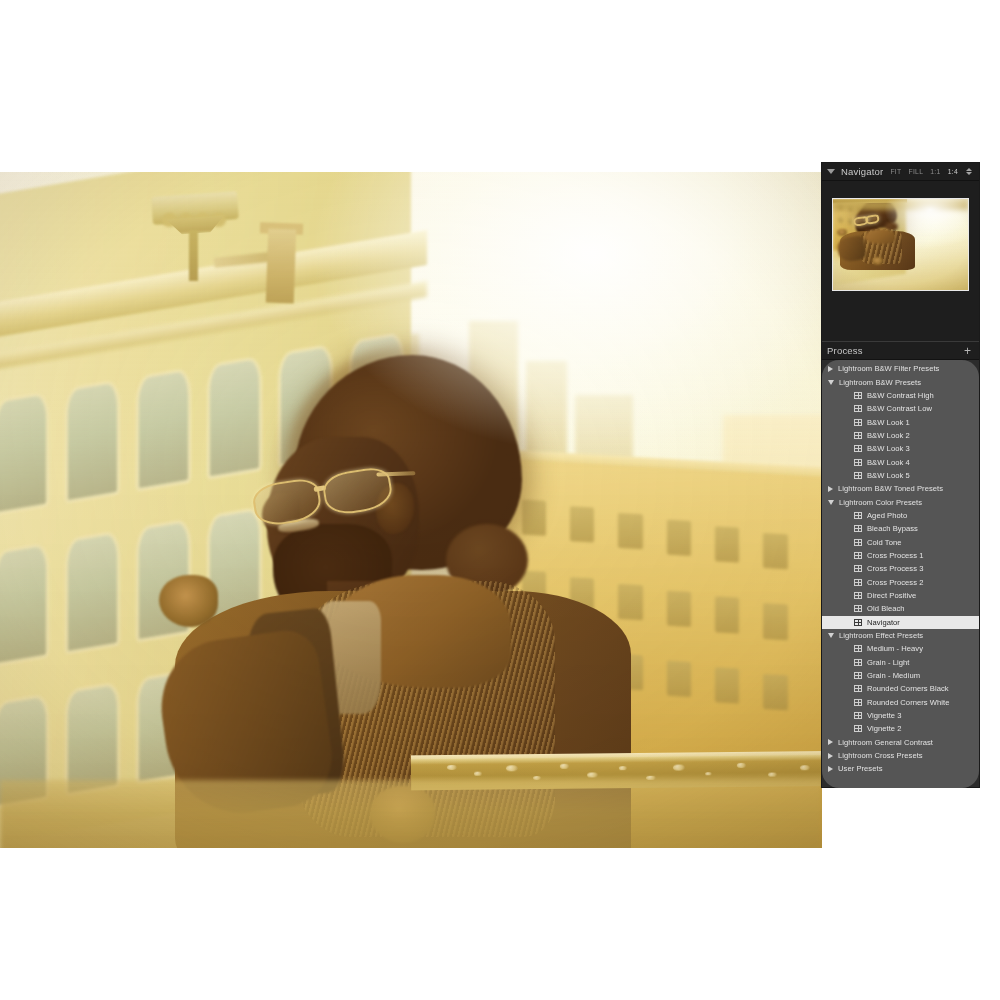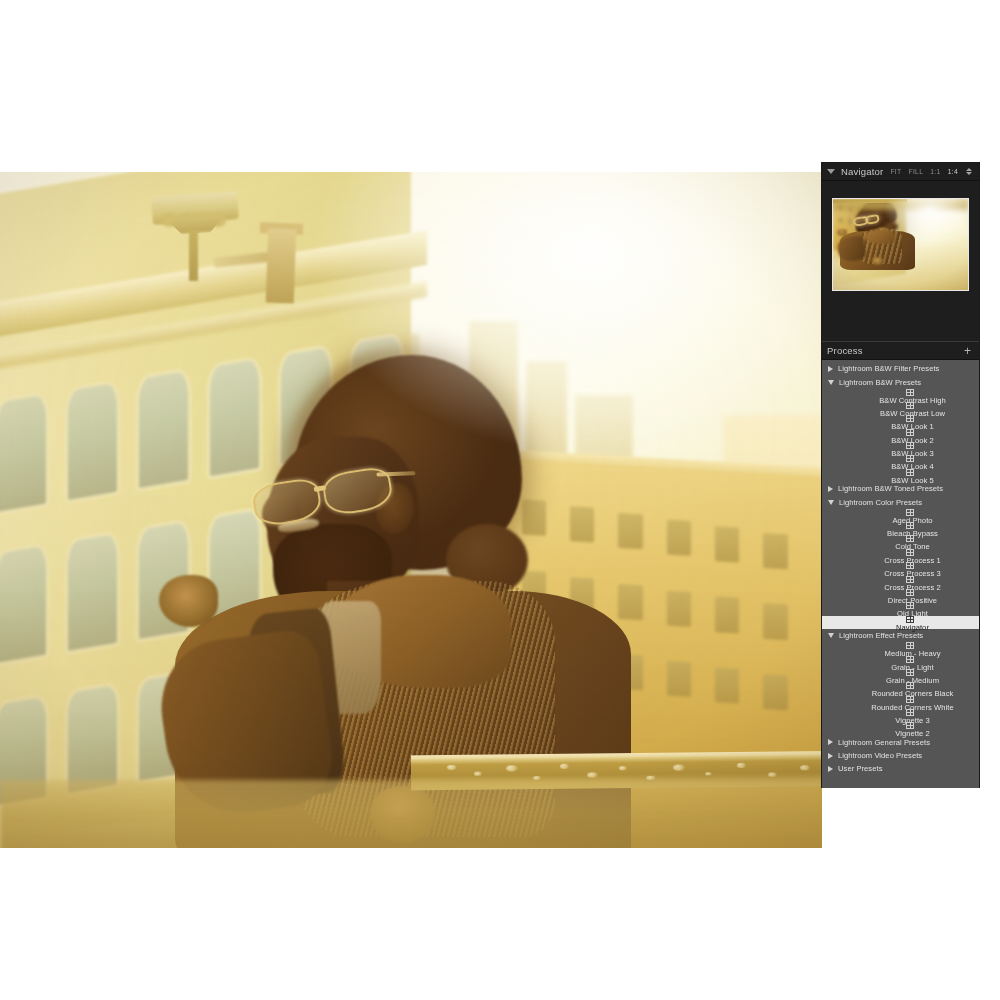--- a/index.html
+++ b/index.html
@@ -443,20 +443,21 @@
     padding-right: 3px;
   }
 
   
   #presets-list {
     background: #555555;
     padding: 2px 0 3px 0;
     height: 428px;
     box-sizing: border-box;
     overflow: hidden;
+    border-radius: 17px;
   }
   .row {
     display: flex;
     align-items: center;
     height: 13.35px;
     padding-left: 6px;
     box-sizing: border-box;
     white-space: nowrap;
   }
   .row .disc {
@@ -472,21 +473,21 @@
   .row .disc.open {
     border-left: 3.5px solid transparent;
     border-right: 3.5px solid transparent;
     border-top: 5px solid #d2d2d2;
   }
   .row.group .label {
     color: #e2e2e2;
     font-size: 7.6px;
     letter-spacing: .05px;
   }
-  .row.item { padding-left: 24px; flex-direction: column; }
+  .row.item { padding-left: 32px; }
   .row.item .label {
     color: #e4e4e4;
     font-size: 7.6px;
     letter-spacing: .05px;
   }
   .row.item.selected {
     background: #e8e8e8;
   }
   .row.item.selected .label { color: #1d1d1d; }
 
@@ -775,21 +776,21 @@
         <div class="row item">
           <span class="preset-icon"></span>
           <span class="label">Cross Process 2</span>
         </div>
         <div class="row item">
           <span class="preset-icon"></span>
           <span class="label">Direct Positive</span>
         </div>
         <div class="row item">
           <span class="preset-icon"></span>
-          <span class="label">Old Light</span>
+          <span class="label">Old Bleach</span>
         </div>
         <div class="row item selected">
           <span class="preset-icon"></span>
           <span class="label">Navigator</span>
         </div>
         <div class="row group">
           <span class="disc open"></span>
           <span class="label">Lightroom Effect Presets</span>
         </div>
         <div class="row item">
@@ -815,25 +816,25 @@
         <div class="row item">
           <span class="preset-icon"></span>
           <span class="label">Vignette 3</span>
         </div>
         <div class="row item">
           <span class="preset-icon"></span>
           <span class="label">Vignette 2</span>
         </div>
         <div class="row group">
           <span class="disc closed"></span>
-          <span class="label">Lightroom General Presets</span>
+          <span class="label">Lightroom General Contrast</span>
         </div>
         <div class="row group">
           <span class="disc closed"></span>
-          <span class="label">Lightroom Video Presets</span>
+          <span class="label">Lightroom Cross Presets</span>
         </div>
         <div class="row group">
           <span class="disc closed"></span>
           <span class="label">User Presets</span>
         </div>
       </div>
 
   </div>
 </div>
 

